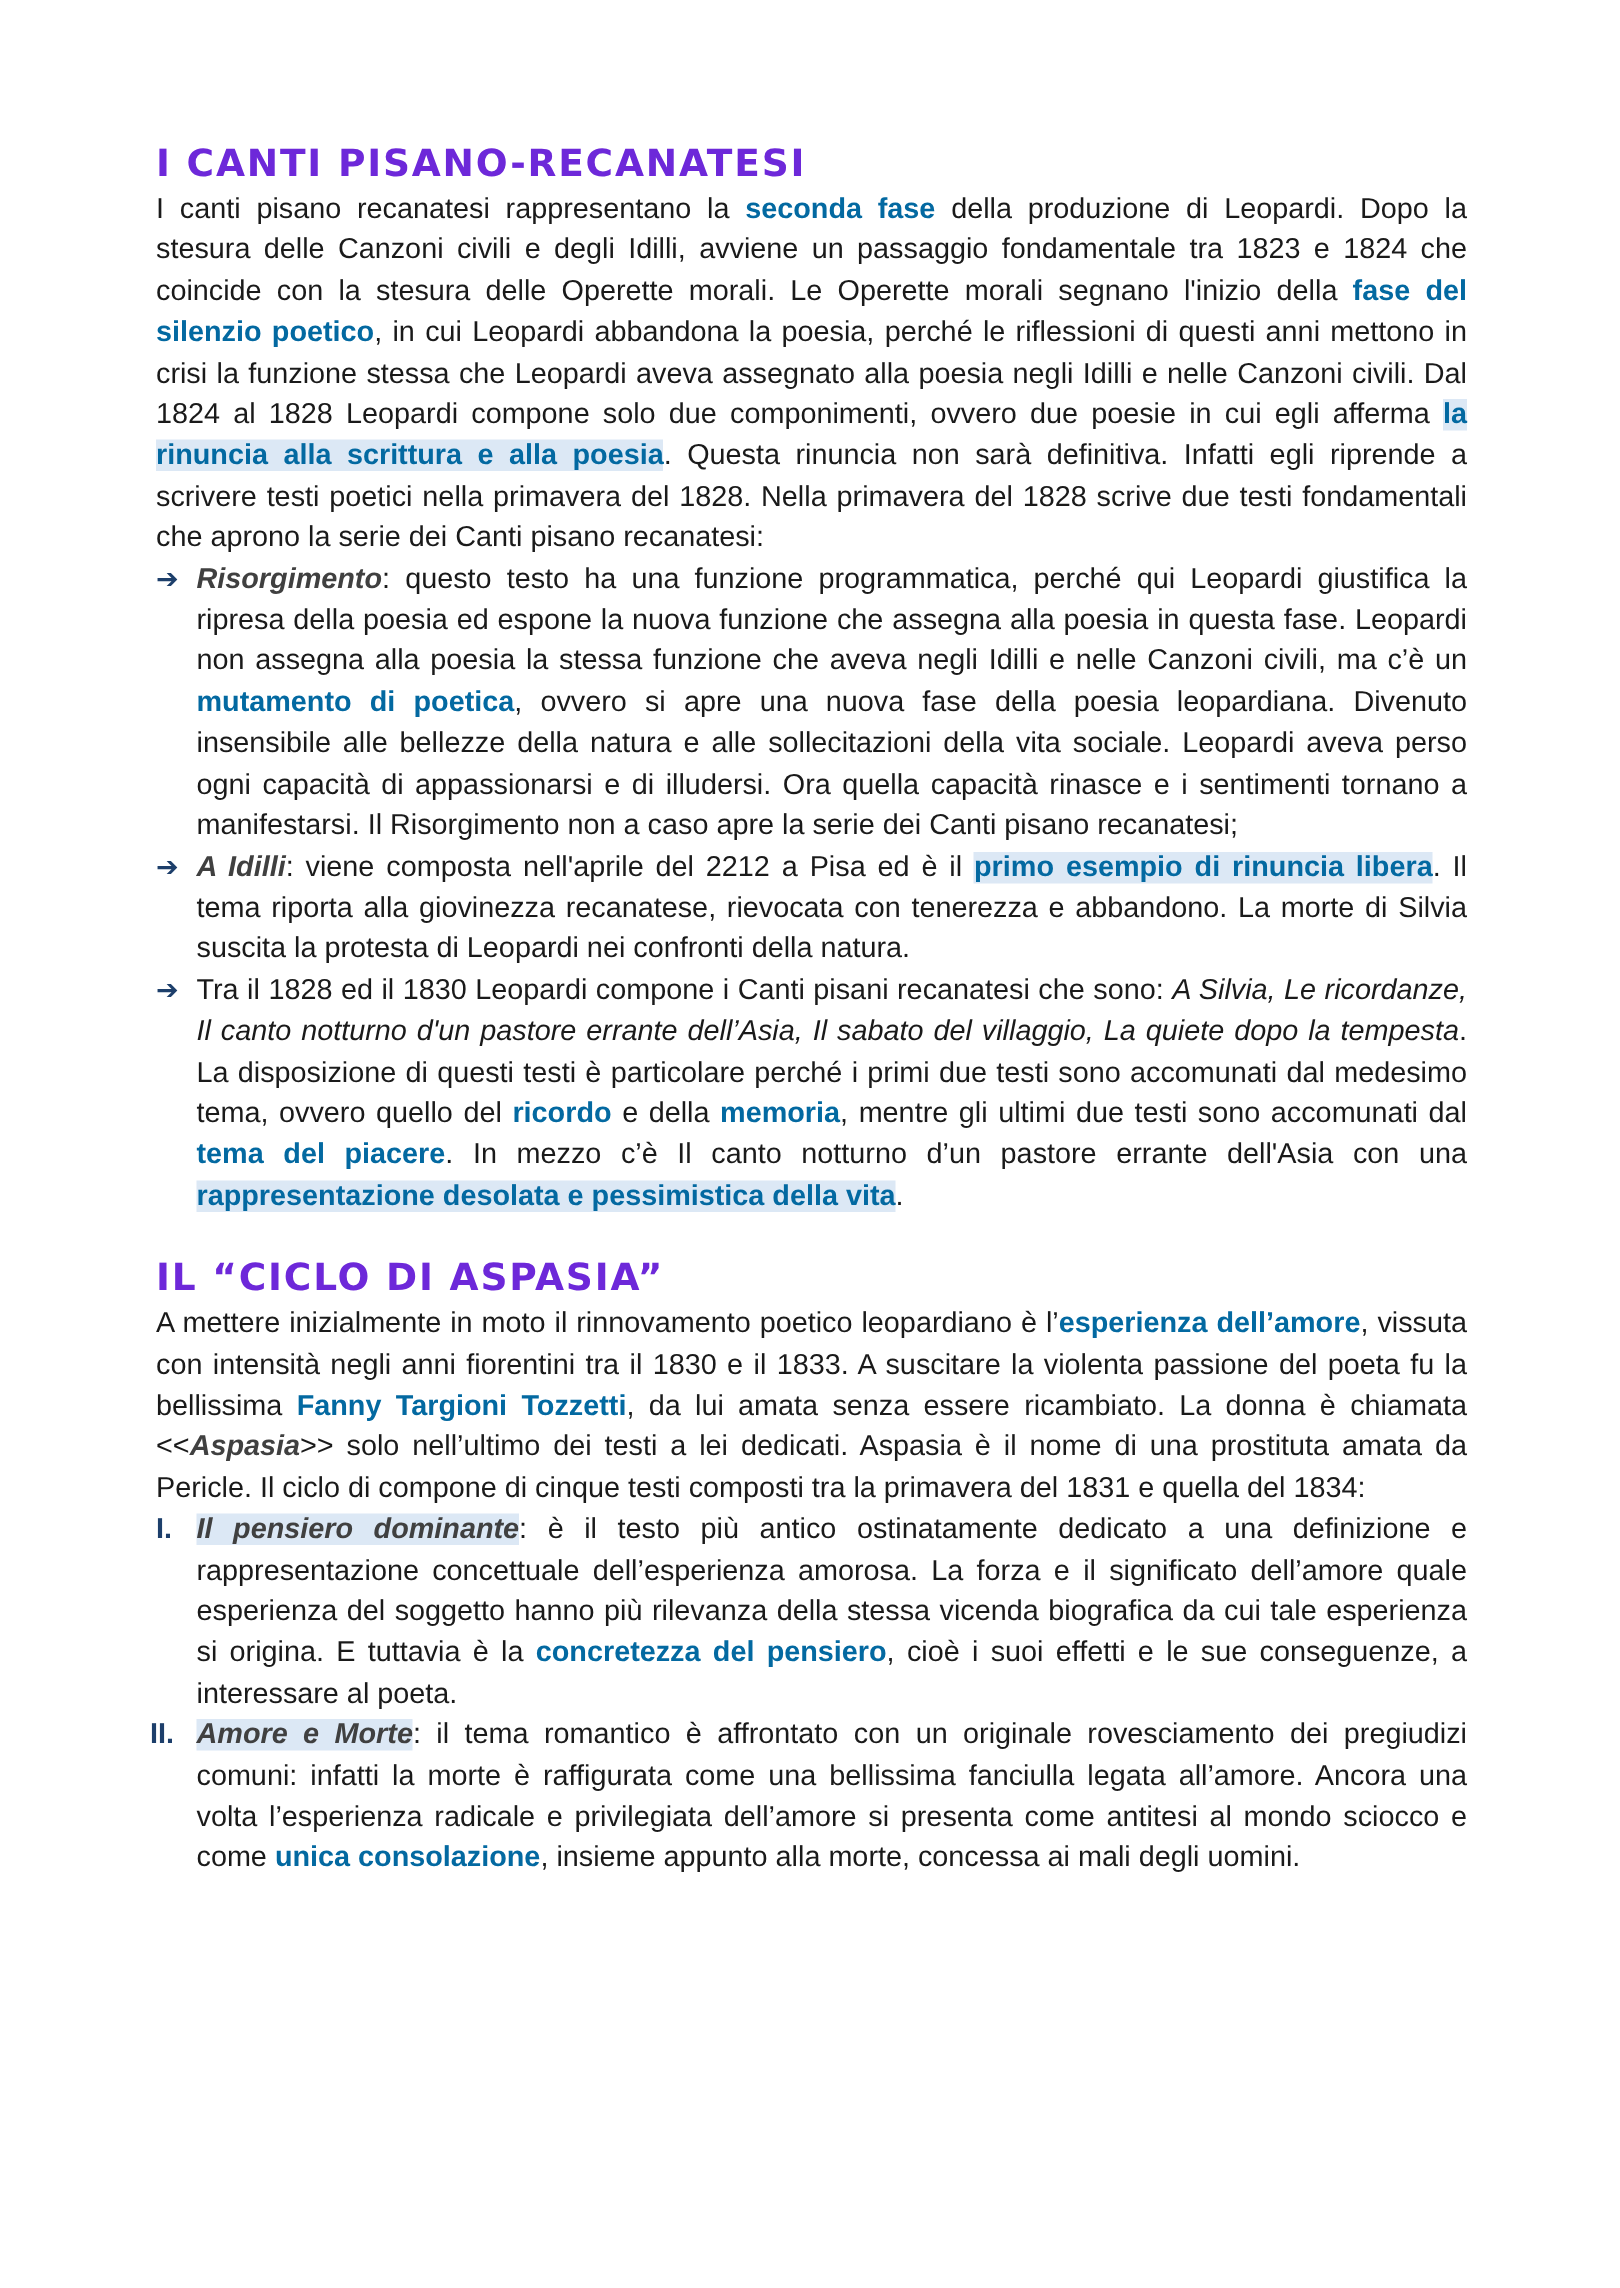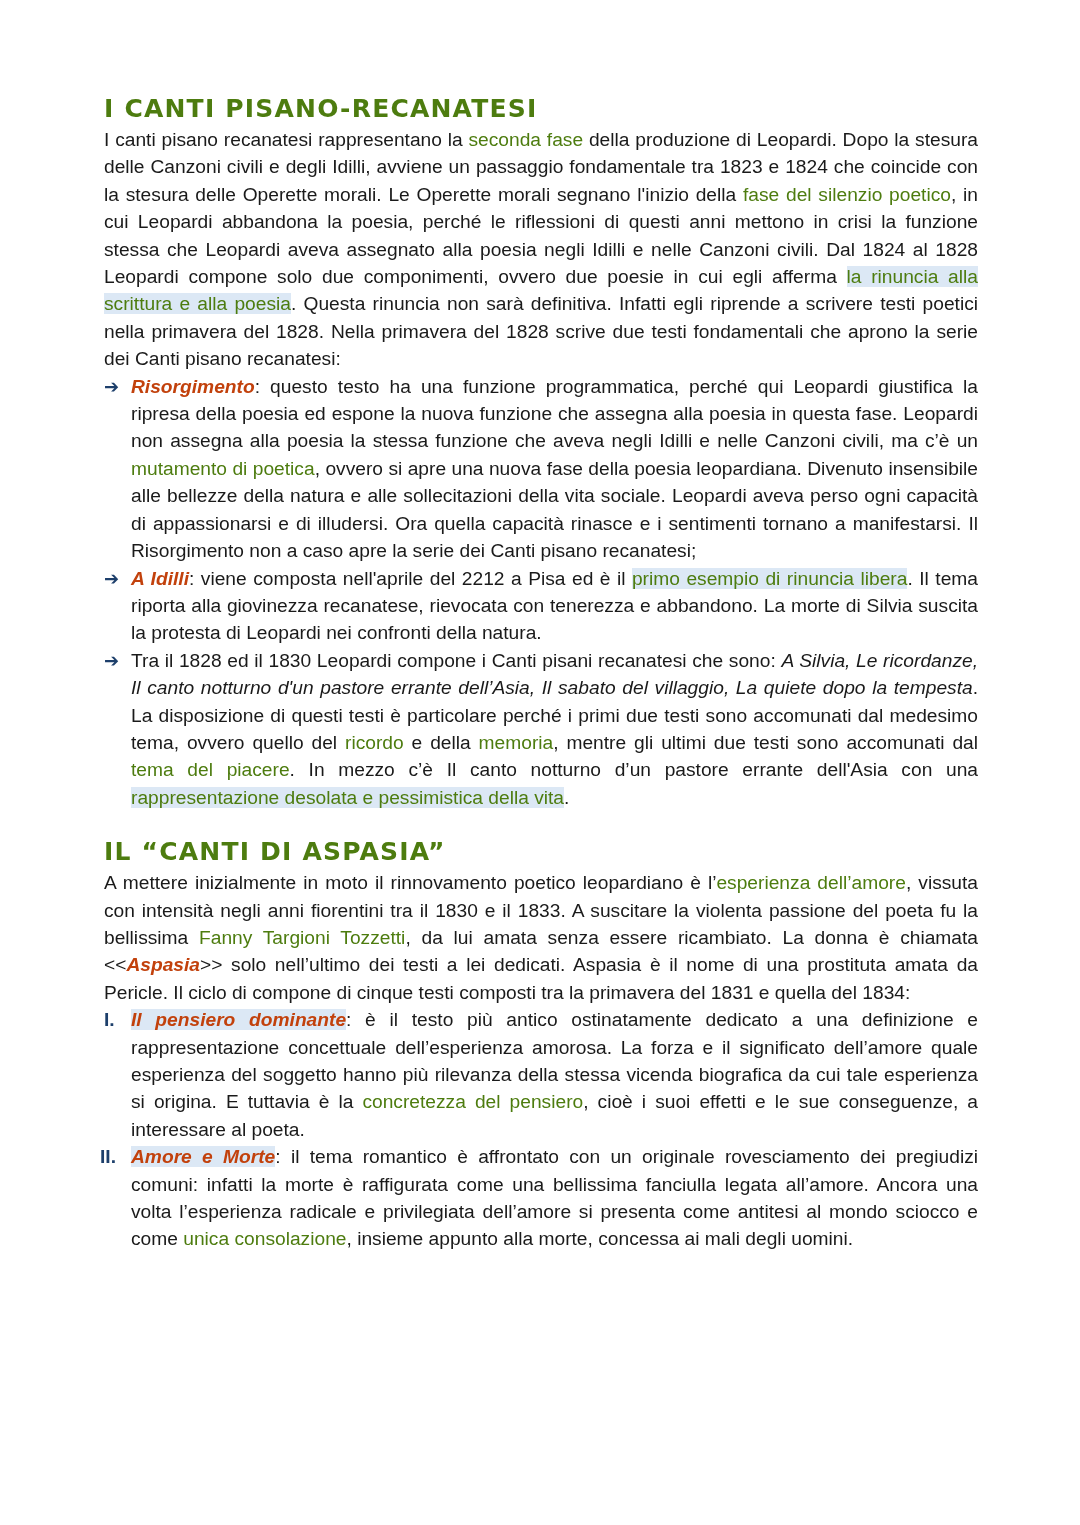--- a/index.html
+++ b/index.html
@@ -6,28 +6,28 @@
   body { width: 1080px; height: 1525px; position: relative; overflow: hidden; }
   .page {
     position: absolute; left: 104px; top: 92px; width: 874px;
     font-family: "Liberation Sans", sans-serif;
     font-size: 19.2px; line-height: 27.4px; color: #1a1a1a;
   }
   h2 {
     margin: 0; padding: 0;
     font-family: "DejaVu Sans", sans-serif;
     font-weight: bold; font-size: 25px; line-height: 34px;
-    color: #4d7c0f; letter-spacing: 1.2px;
+    color: #6d28d9; letter-spacing: 1.2px;
   }
   h2.second { margin-top: 24px; }
   p { margin: 0; text-align: justify; }
-  .b { font-weight: normal; color: #4d7c0f; }
+  .b { font-weight: bold; color: #0369a1; }
   .hl { background: #dce8f5; }
   .it { font-style: italic; margin-top: 12px; }
-  .bi { font-weight: bold; font-style: italic; color: #c2410c; }
+  .bi { font-weight: bold; font-style: italic; color: #404040; }
   ul.arrows, ol.roman { list-style: none; margin: 0; padding: 0; }
   ul.arrows li, ol.roman li { position: relative; padding-left: 27px; text-align: justify; }
   .marker { position: absolute; left: 0; top: 0; font-weight: bold; color: #1d3f6b; }
   .marker.arrow { font-family: "DejaVu Sans", sans-serif; font-size: 18px; }
   ol.roman li .marker { color: #1d3f6b; }
   ol.roman li.two .marker { left: -4px; }
 </style>
 </head>
 <body>
 
@@ -42,21 +42,21 @@
       <span class="marker arrow">➔</span><span class="bi">Risorgimento</span><span>: questo testo ha una funzione programmatica, perché qui Leopardi giustifica la ripresa della poesia ed espone la nuova funzione che assegna alla poesia in questa fase. Leopardi non assegna alla poesia la stessa funzione che aveva negli Idilli e nelle Canzoni civili, ma c’è un </span><span class="b">mutamento di poetica</span><span>, ovvero si apre una nuova fase della poesia leopardiana. Divenuto insensibile alle bellezze della natura e alle sollecitazioni della vita sociale. Leopardi aveva perso ogni capacità di appassionarsi e di illudersi. Ora quella capacità rinasce e i sentimenti tornano a manifestarsi. Il Risorgimento non a caso apre la serie dei Canti pisano recanatesi;</span>
     </li>
     <li>
       <span class="marker arrow">➔</span><span class="bi">A Idilli</span><span>: viene composta nell'aprile del 2212 a Pisa ed è il </span><span class="b hl">primo esempio di rinuncia libera</span><span>. Il tema riporta alla giovinezza recanatese, rievocata con tenerezza e abbandono. La morte di Silvia suscita la protesta di Leopardi nei confronti della natura.</span>
     </li>
     <li>
       <span class="marker arrow">➔</span><span>Tra il 1828 ed il 1830 Leopardi compone i Canti pisani recanatesi che sono: </span><span class="it">A Silvia, Le ricordanze, Il canto notturno d'un pastore errante dell’Asia, Il sabato del villaggio, La quiete dopo la tempesta</span><span>. La disposizione di questi testi è particolare perché i primi due testi sono accomunati dal medesimo tema, ovvero quello del </span><span class="b">ricordo</span><span> e della </span><span class="b">memoria</span><span>, mentre gli ultimi due testi sono accomunati dal </span><span class="b">tema del piacere</span><span>. In mezzo c’è Il canto notturno d’un pastore errante dell'Asia con una </span><span class="b hl">rappresentazione desolata e pessimistica della vita</span><span>.</span>
     </li>
   </ul>
 
-  <h2 class="second">IL “CANTI DI ASPASIA”</h2>
+  <h2 class="second">IL “CICLO DI ASPASIA”</h2>
 
   <p><span>A mettere inizialmente in moto il rinnovamento poetico leopardiano è l’</span><span class="b">esperienza dell’amore</span><span>, vissuta con intensità negli anni fiorentini tra il 1830 e il 1833. A suscitare la violenta passione del poeta fu la bellissima </span><span class="b">Fanny Targioni Tozzetti</span><span>, da lui amata senza essere ricambiato. La donna è chiamata &lt;&lt;</span><span class="bi">Aspasia</span><span>&gt;&gt; solo nell’ultimo dei testi a lei dedicati. Aspasia è il nome di una prostituta amata da Pericle. Il ciclo di compone di cinque testi composti tra la primavera del 1831 e quella del 1834:</span></p>
 
   <ol class="roman">
     <li>
       <span class="marker">I.</span><span class="bi hl">Il pensiero dominante</span><span>: è il testo più antico ostinatamente dedicato a una definizione e rappresentazione concettuale dell’esperienza amorosa. La forza e il significato dell’amore quale esperienza del soggetto hanno più rilevanza della stessa vicenda biografica da cui tale esperienza si origina. E tuttavia è la </span><span class="b">concretezza del pensiero</span><span>, cioè i suoi effetti e le sue conseguenze, a interessare al poeta.</span>
     </li>
     <li class="two">
       <span class="marker">II.</span><span class="bi hl">Amore e Morte</span><span>: il tema romantico è affrontato con un originale rovesciamento dei pregiudizi comuni: infatti la morte è raffigurata come una bellissima fanciulla legata all’amore. Ancora una volta l’esperienza radicale e privilegiata dell’amore si presenta come antitesi al mondo sciocco e come </span><span class="b">unica consolazione</span><span>, insieme appunto alla morte, concessa ai mali degli uomini.</span>
     </li>

